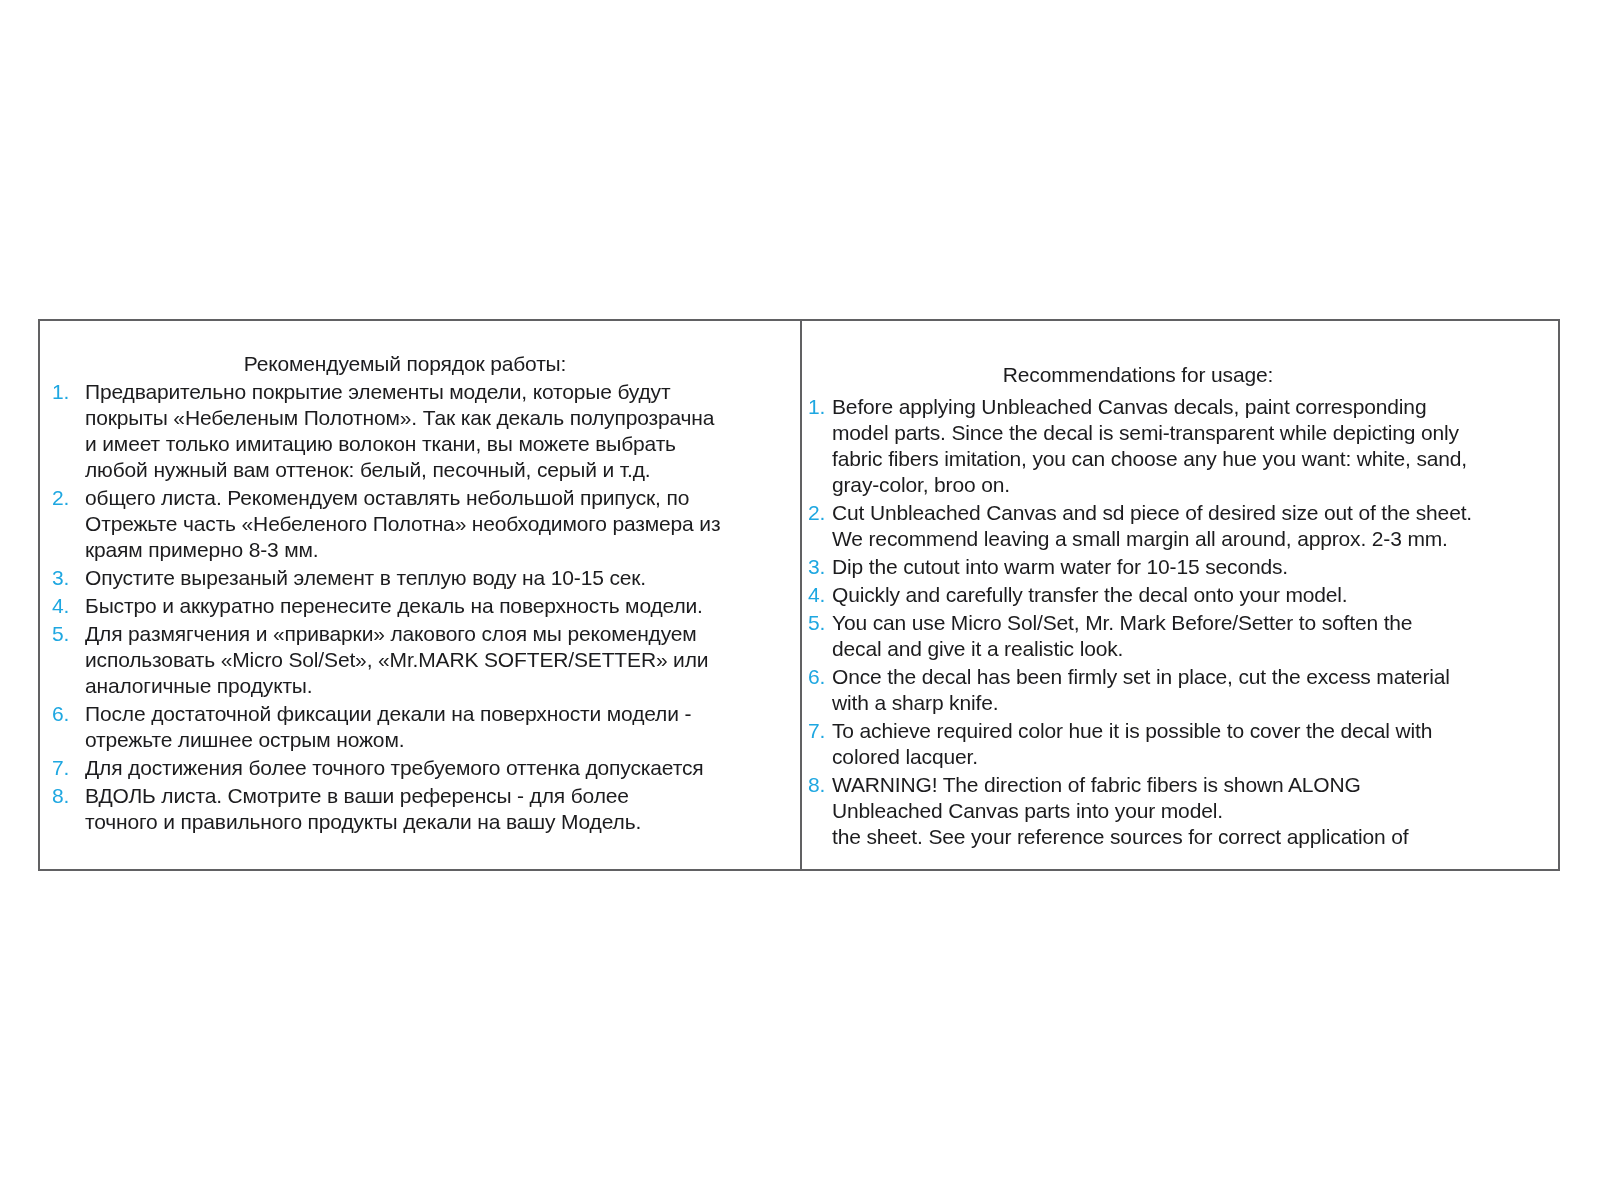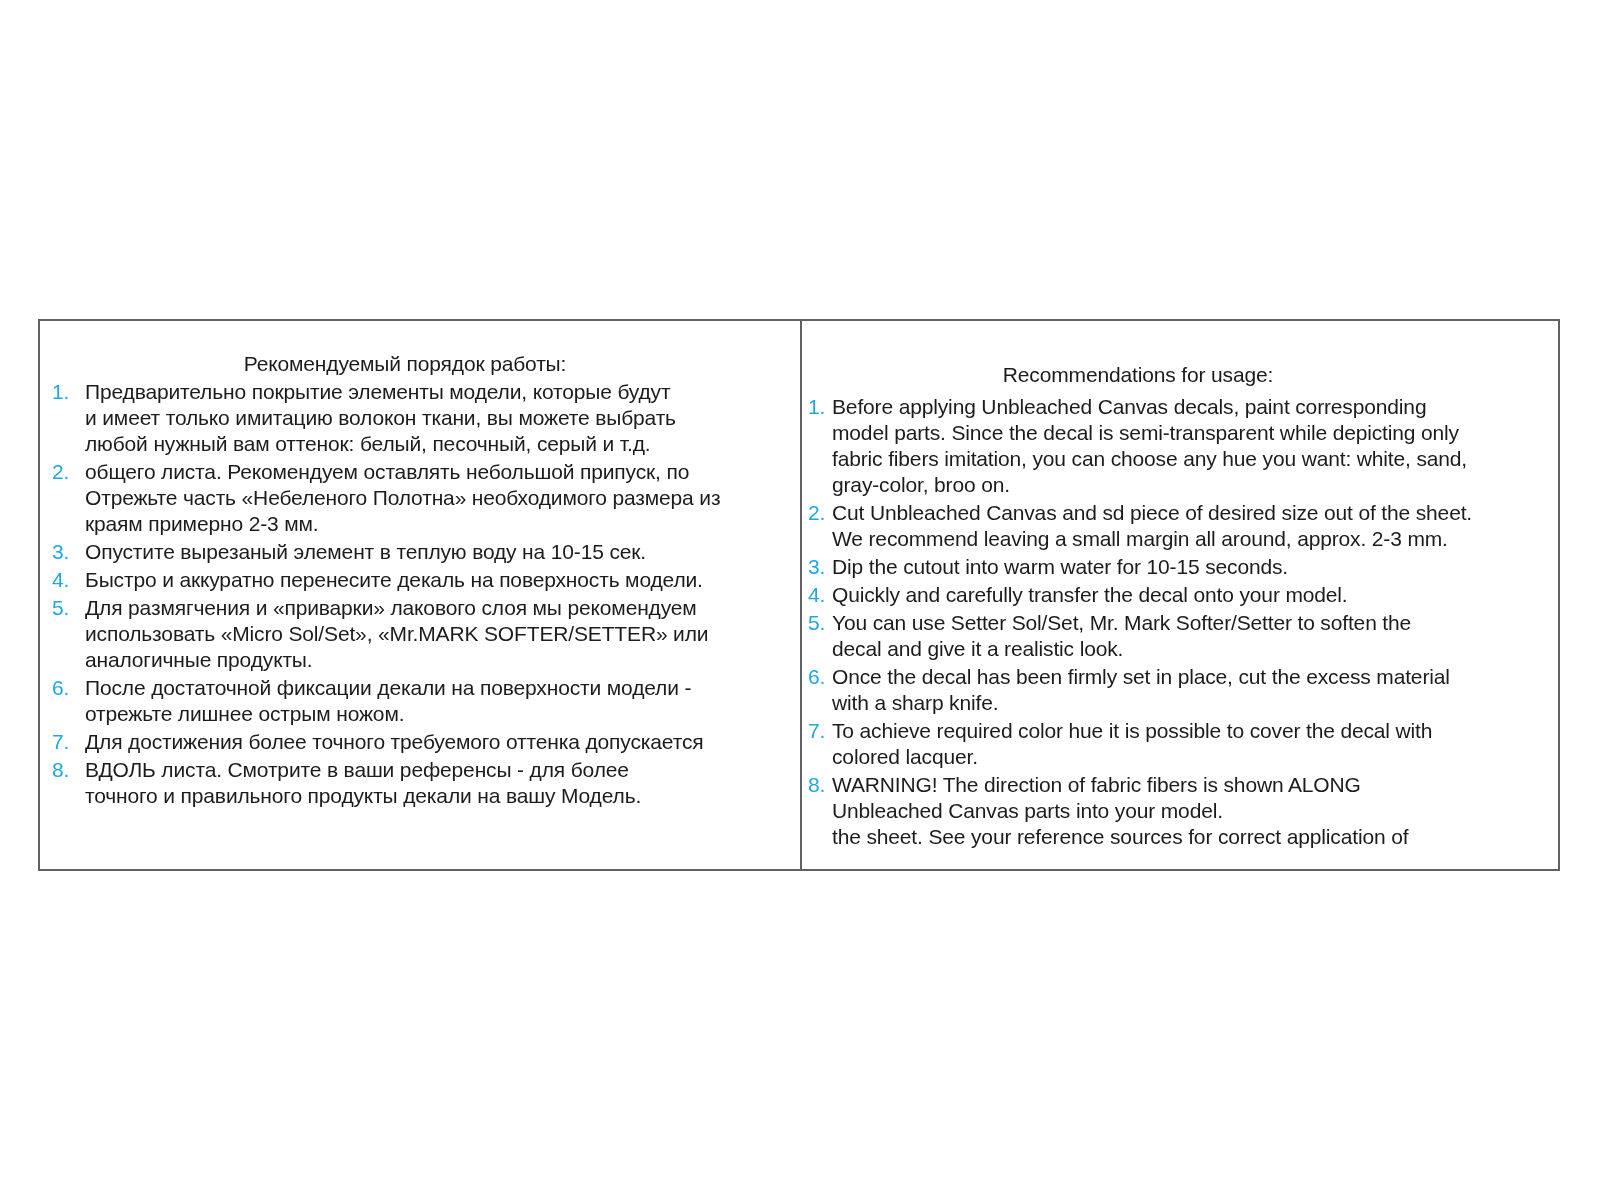--- a/index.html
+++ b/index.html
@@ -66,30 +66,31 @@
 <body>
 
 <div class="sheet">
   <div class="panel panel-left">
     <div class="heading">Рекомендуемый порядок работы:</div>
     <div class="items">
         <div class="item">
           <span class="num">1.</span>
           <div class="item-body">
             <div class="line">Предварительно покрытие элементы модели, которые будут</div>
+            <div class="line">покрыты «Небеленым Полотном». Так как декаль полупрозрачна</div>
             <div class="line">и имеет только имитацию волокон ткани, вы можете выбрать</div>
             <div class="line">любой нужный вам оттенок: белый, песочный, серый и т.д.</div>
           </div>
         </div>
         <div class="item">
           <span class="num">2.</span>
           <div class="item-body">
             <div class="line">общего листа. Рекомендуем оставлять небольшой припуск, по</div>
             <div class="line">Отрежьте часть «Небеленого Полотна» необходимого размера из</div>
-            <div class="line">краям примерно 2-3 мм.</div>
+            <div class="line">краям примерно 8-3 мм.</div>
           </div>
         </div>
         <div class="item">
           <span class="num">3.</span>
           <div class="item-body">
             <div class="line">Опустите вырезаный элемент в теплую воду на 10-15 сек.</div>
           </div>
         </div>
         <div class="item">
           <span class="num">4.</span>
@@ -154,21 +155,21 @@
         </div>
         <div class="item">
           <span class="num">4.</span>
           <div class="item-body">
             <div class="line">Quickly and carefully transfer the decal onto your model.</div>
           </div>
         </div>
         <div class="item">
           <span class="num">5.</span>
           <div class="item-body">
-            <div class="line">You can use Setter Sol/Set, Mr. Mark Softer/Setter to soften the</div>
+            <div class="line">You can use Micro Sol/Set, Mr. Mark Before/Setter to soften the</div>
             <div class="line">decal and give it a realistic look.</div>
           </div>
         </div>
         <div class="item">
           <span class="num">6.</span>
           <div class="item-body">
             <div class="line">Once the decal has been firmly set in place, cut the excess material</div>
             <div class="line">with a sharp knife.</div>
           </div>
         </div>

